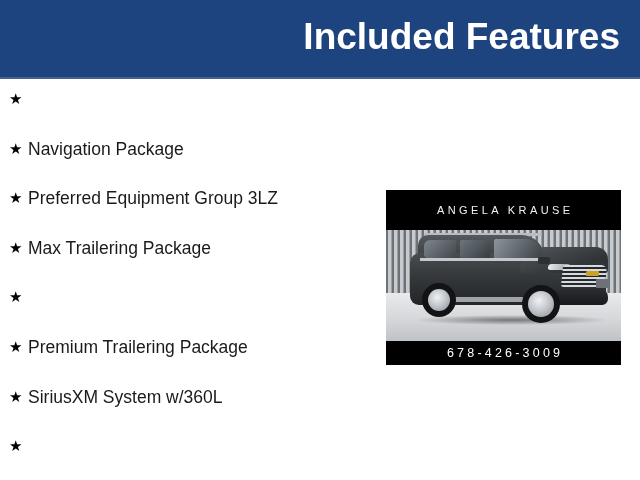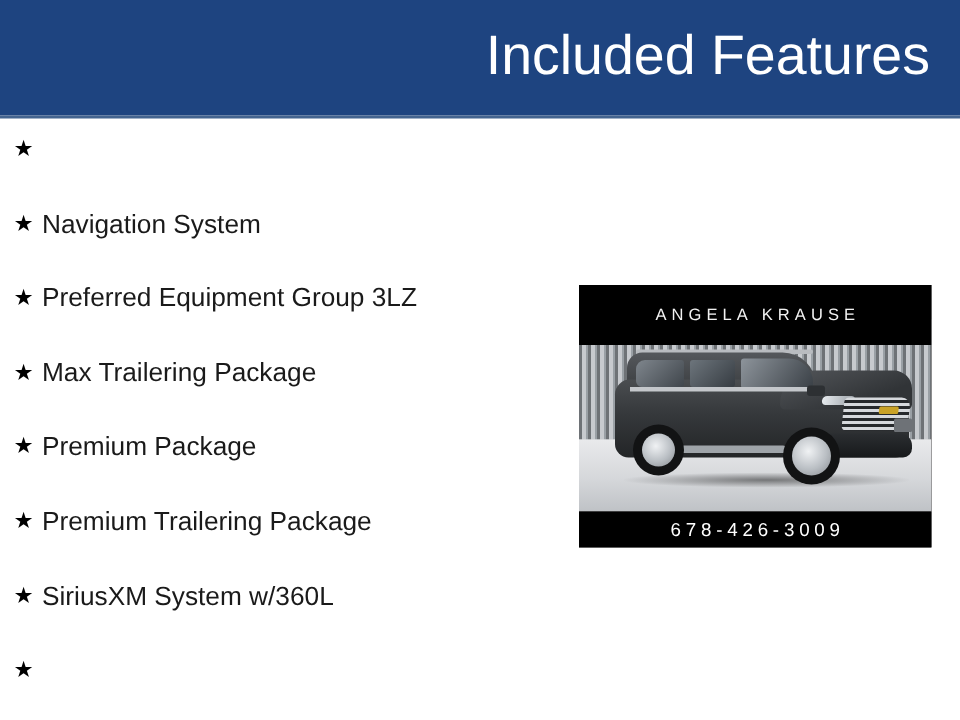--- a/index.html
+++ b/index.html
@@ -32,21 +32,21 @@
     width: 640px;
     height: 2px;
     background: #44648f;
   }
   .header-title {
     position: absolute;
     right: 20px;
     top: 14px;
     color: #ffffff;
     font-size: 37px;
-    font-weight: normal;
+    font-weight: bold;
     letter-spacing: 0px;
     line-height: 46px;
     white-space: nowrap;
     font-family: "Liberation Sans", sans-serif;
   }
 
   
   .features-list {
     position: absolute;
     left: 0;
@@ -332,33 +332,32 @@
 <div class="header-band"></div>
 <div class="header-underline"></div>
 <div class="header-title">Included Features</div>
 
 <ul class="features-list">
   <li class="feature-item">
     <span class="bullet-star">★</span>
   </li>
   <li class="feature-item">
     <span class="bullet-star">★</span>
-    <span class="feature-label">Navigation System</span>
+    <span class="feature-label">Navigation Package</span>
   </li>
   <li class="feature-item">
     <span class="bullet-star">★</span>
     <span class="feature-label">Preferred Equipment Group 3LZ</span>
   </li>
   <li class="feature-item">
     <span class="bullet-star">★</span>
     <span class="feature-label">Max Trailering Package</span>
   </li>
   <li class="feature-item">
     <span class="bullet-star">★</span>
-    <span class="feature-label">Premium Package</span>
   </li>
   <li class="feature-item">
     <span class="bullet-star">★</span>
     <span class="feature-label">Premium Trailering Package</span>
   </li>
   <li class="feature-item">
     <span class="bullet-star">★</span>
     <span class="feature-label">SiriusXM System w/360L</span>
   </li>
   <li class="feature-item">

